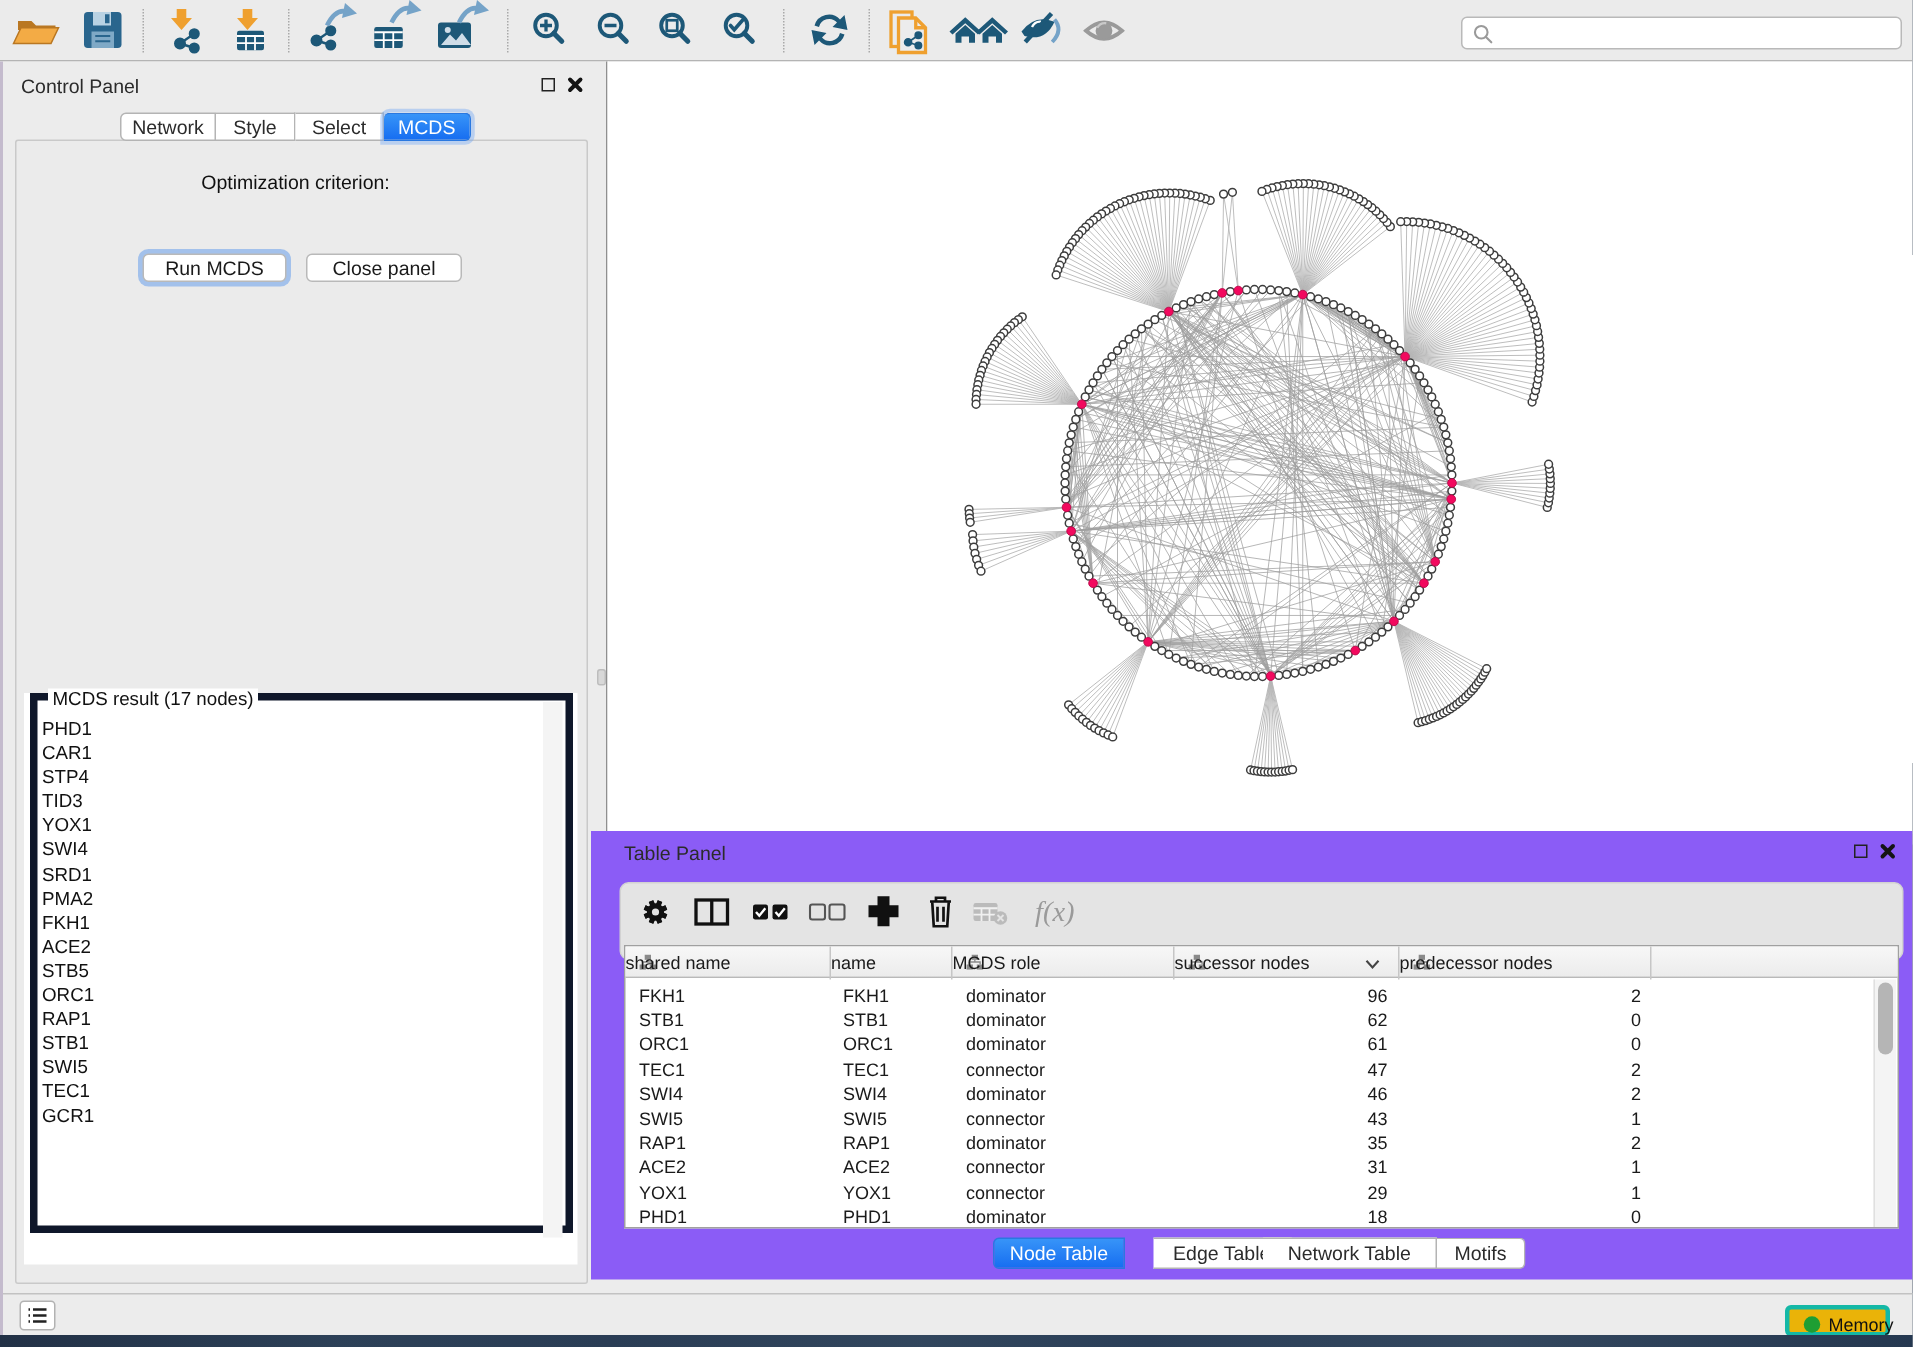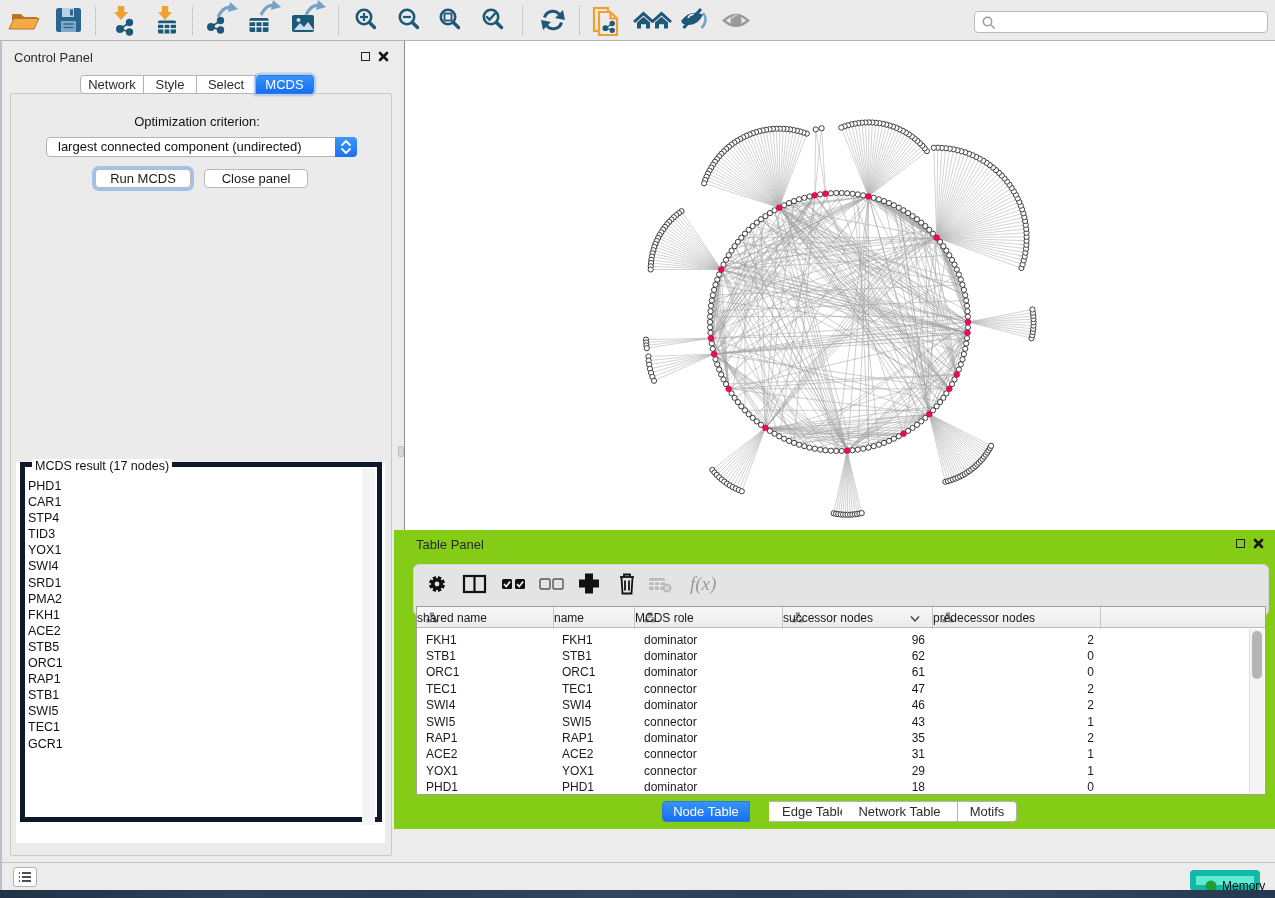--- a/index.html
+++ b/index.html
@@ -34,35 +34,35 @@
   #mcdslist { position:absolute; left:1px; top:11px; font-size:12.5px; color:#111; line-height:16.1px; padding-left:2px; }
   #mcdstrack { position:absolute; right:2px; top:1px; width:13px; height:357px; background:#f4f4f4; }
   
   #vdiv { position:absolute; left:394px; top:41px; width:12px; height:821px; background:#ececec; }
   #vline { position:absolute; left:404px; top:41px; width:1px; height:515px; background:#8f8f8f; }
   #netwin { position:absolute; left:405px; top:41px; width:870px; height:515px; background:#fff; }
   #nettitle { position:absolute; left:0; top:1px; width:870px; height:20px; background:linear-gradient(#f7f7f7,#dedede); border-bottom:1px solid #a8a8a8; border-top:1px solid #d2d2d2; }
   .light { position:absolute; top:7px; width:13px; height:13px; border-radius:50%; }
   #hdiv { position:absolute; left:394px; top:556px; width:881px; height:7px; background:#ececec; }
   
-  #tpanel { position:absolute; left:394px; top:530px; width:881px; height:299px; background:#84cc16; }
+  #tpanel { position:absolute; left:394px; top:554px; width:881px; height:299px; background:#8b5cf6; }
   #ttoolbar { position:absolute; left:19px; top:34px; width:856px; height:52px; background:#e4e4e4; border:1px solid #d2d2d2; border-radius:6px; }
   #ttable { position:absolute; left:22px; top:76px; width:850px; height:189px; background:#fff; border:1px solid #a0a0a0; }
   #thead { position:absolute; left:0; top:0; width:848px; height:21px; background:linear-gradient(#f7f7f7,#ececec); border-bottom:1px solid #b9b9b9; font-size:12px; color:#1a1a1a; }
   .hcol { position:absolute; top:0; height:22px; border-right:1px solid #c6c6c6; }
   .hlab { position:absolute; top:4px; width:100%; }
   .cell { position:absolute; font-size:12px; color:#1a1a1a; height:16px; line-height:16px; }
   .num { text-align:right; }
   #tscroll { position:absolute; right:1px; top:22px; width:15px; height:165px; background:#f4f4f4; border-left:1px solid #e0e0e0; }
   #tthumb { position:absolute; left:2px; top:2px; width:10px; height:48px; background:#b5b5b5; border-radius:5px; }
   
   .btab { position:absolute; top:0; height:21px; background:#fff; border:1px solid #b4b4b4; border-left:none; font-size:13px; color:#2b2b2b; text-align:center; line-height:20px; }
   
   #statusbar { position:absolute; left:0; top:862px; width:1275px; height:28px; background:#ececec; border-top:1px solid #c2c2c2; }
-  #memsbtn { position:absolute; left:1190px; top:7px; width:70px; height:21px; background:#5eead4; border:6px solid #14b8a6; border-radius:4px; font-size:12px; color:#111; }
+  #memsbtn { position:absolute; left:1190px; top:7px; width:70px; height:21px; background:#eab308; border:3px solid #14b8a6; border-radius:4px; font-size:12px; color:#111; }
   #bstrip { position:absolute; left:0; top:890px; width:1275px; height:8px; background:linear-gradient(90deg,#223146 0%,#35496083 18%,#2a3d55 32%,#3d52698c 48%,#2b3f58 60%,#44586f80 78%,#253850 100%), #24384f; }
 </style>
 </head>
 <body>
 <div id="win">
 
   <div id="toolbar">
     <svg width="1275" height="41" style="position:absolute;left:0;top:0">
         <g>
           <path d="M12,14 h9 l3,3 h13 v3 h-25 Z" fill="#b97722"></path>
@@ -196,26 +196,20 @@
         </g>
       </svg>
     <div id="innerpanel"></div>
     <div id="tabs">
       <div class="seg first" style="width:64px;">Network</div>
       <div class="seg" style="width:53px;">Style</div>
       <div class="seg" style="width:59px;">Select</div>
       <div class="seg sel last" style="width:58px;">MCDS</div>
     </div>
     <div class="abs" style="left:0; top:73px; width:394px; text-align:center; font-size:13px; color:#111;">Optimization criterion:</div>
-    <div id="dropdown">largest connected component (undirected)
-      <div id="ddcap"><svg width="22" height="20" viewBox="0 0 22 20">
-            <path d="M7 8 L11 4 L15 8" fill="none" stroke="#fff" stroke-width="1.8" stroke-linejoin="round" stroke-linecap="round"></path>
-            <path d="M7 12 L11 16 L15 12" fill="none" stroke="#fff" stroke-width="1.8" stroke-linejoin="round" stroke-linecap="round"></path>
-          </svg></div>
-    </div>
     <div class="btn" style="left:95px; top:128px; width:96px; box-shadow:0 0 0 3px rgba(125,170,235,.65);">Run MCDS</div>
     <div class="btn" style="left:204px; top:128px; width:104px;">Close panel</div>
     <div id="mcdswhite">
       <div id="mcdsbox">
         <div id="mcdslabel">MCDS result (17 nodes)</div>
         <div id="mcdstrack"></div>
         <div id="mcdslist">PHD1<br>CAR1<br>STP4<br>TID3<br>YOX1<br>SWI4<br>SRD1<br>PMA2<br>FKH1<br>ACE2<br>STB5<br>ORC1<br>RAP1<br>STB1<br>SWI5<br>TEC1<br>GCR1</div>
       </div>
     </div>
   </div>

